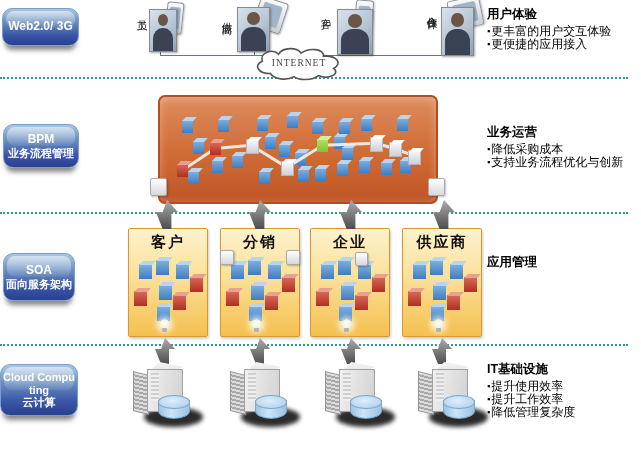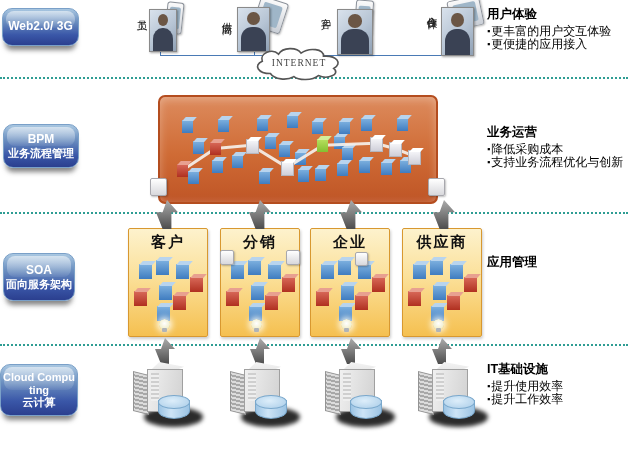--- a/index.html
+++ b/index.html
@@ -346,16 +346,17 @@
       </ul>
   </div>
   <div class="benefit" id="ben3">
     <h4>应用管理</h4>
   </div>
   <div class="benefit" id="ben4">
     <h4>IT基础设施</h4>
     <ul>
         <li>提升使用效率</li>
         <li>提升工作效率</li>
+        <li>降低管理复杂度</li>
       </ul>
   </div>
 
 </div>
 
 </body></html>

